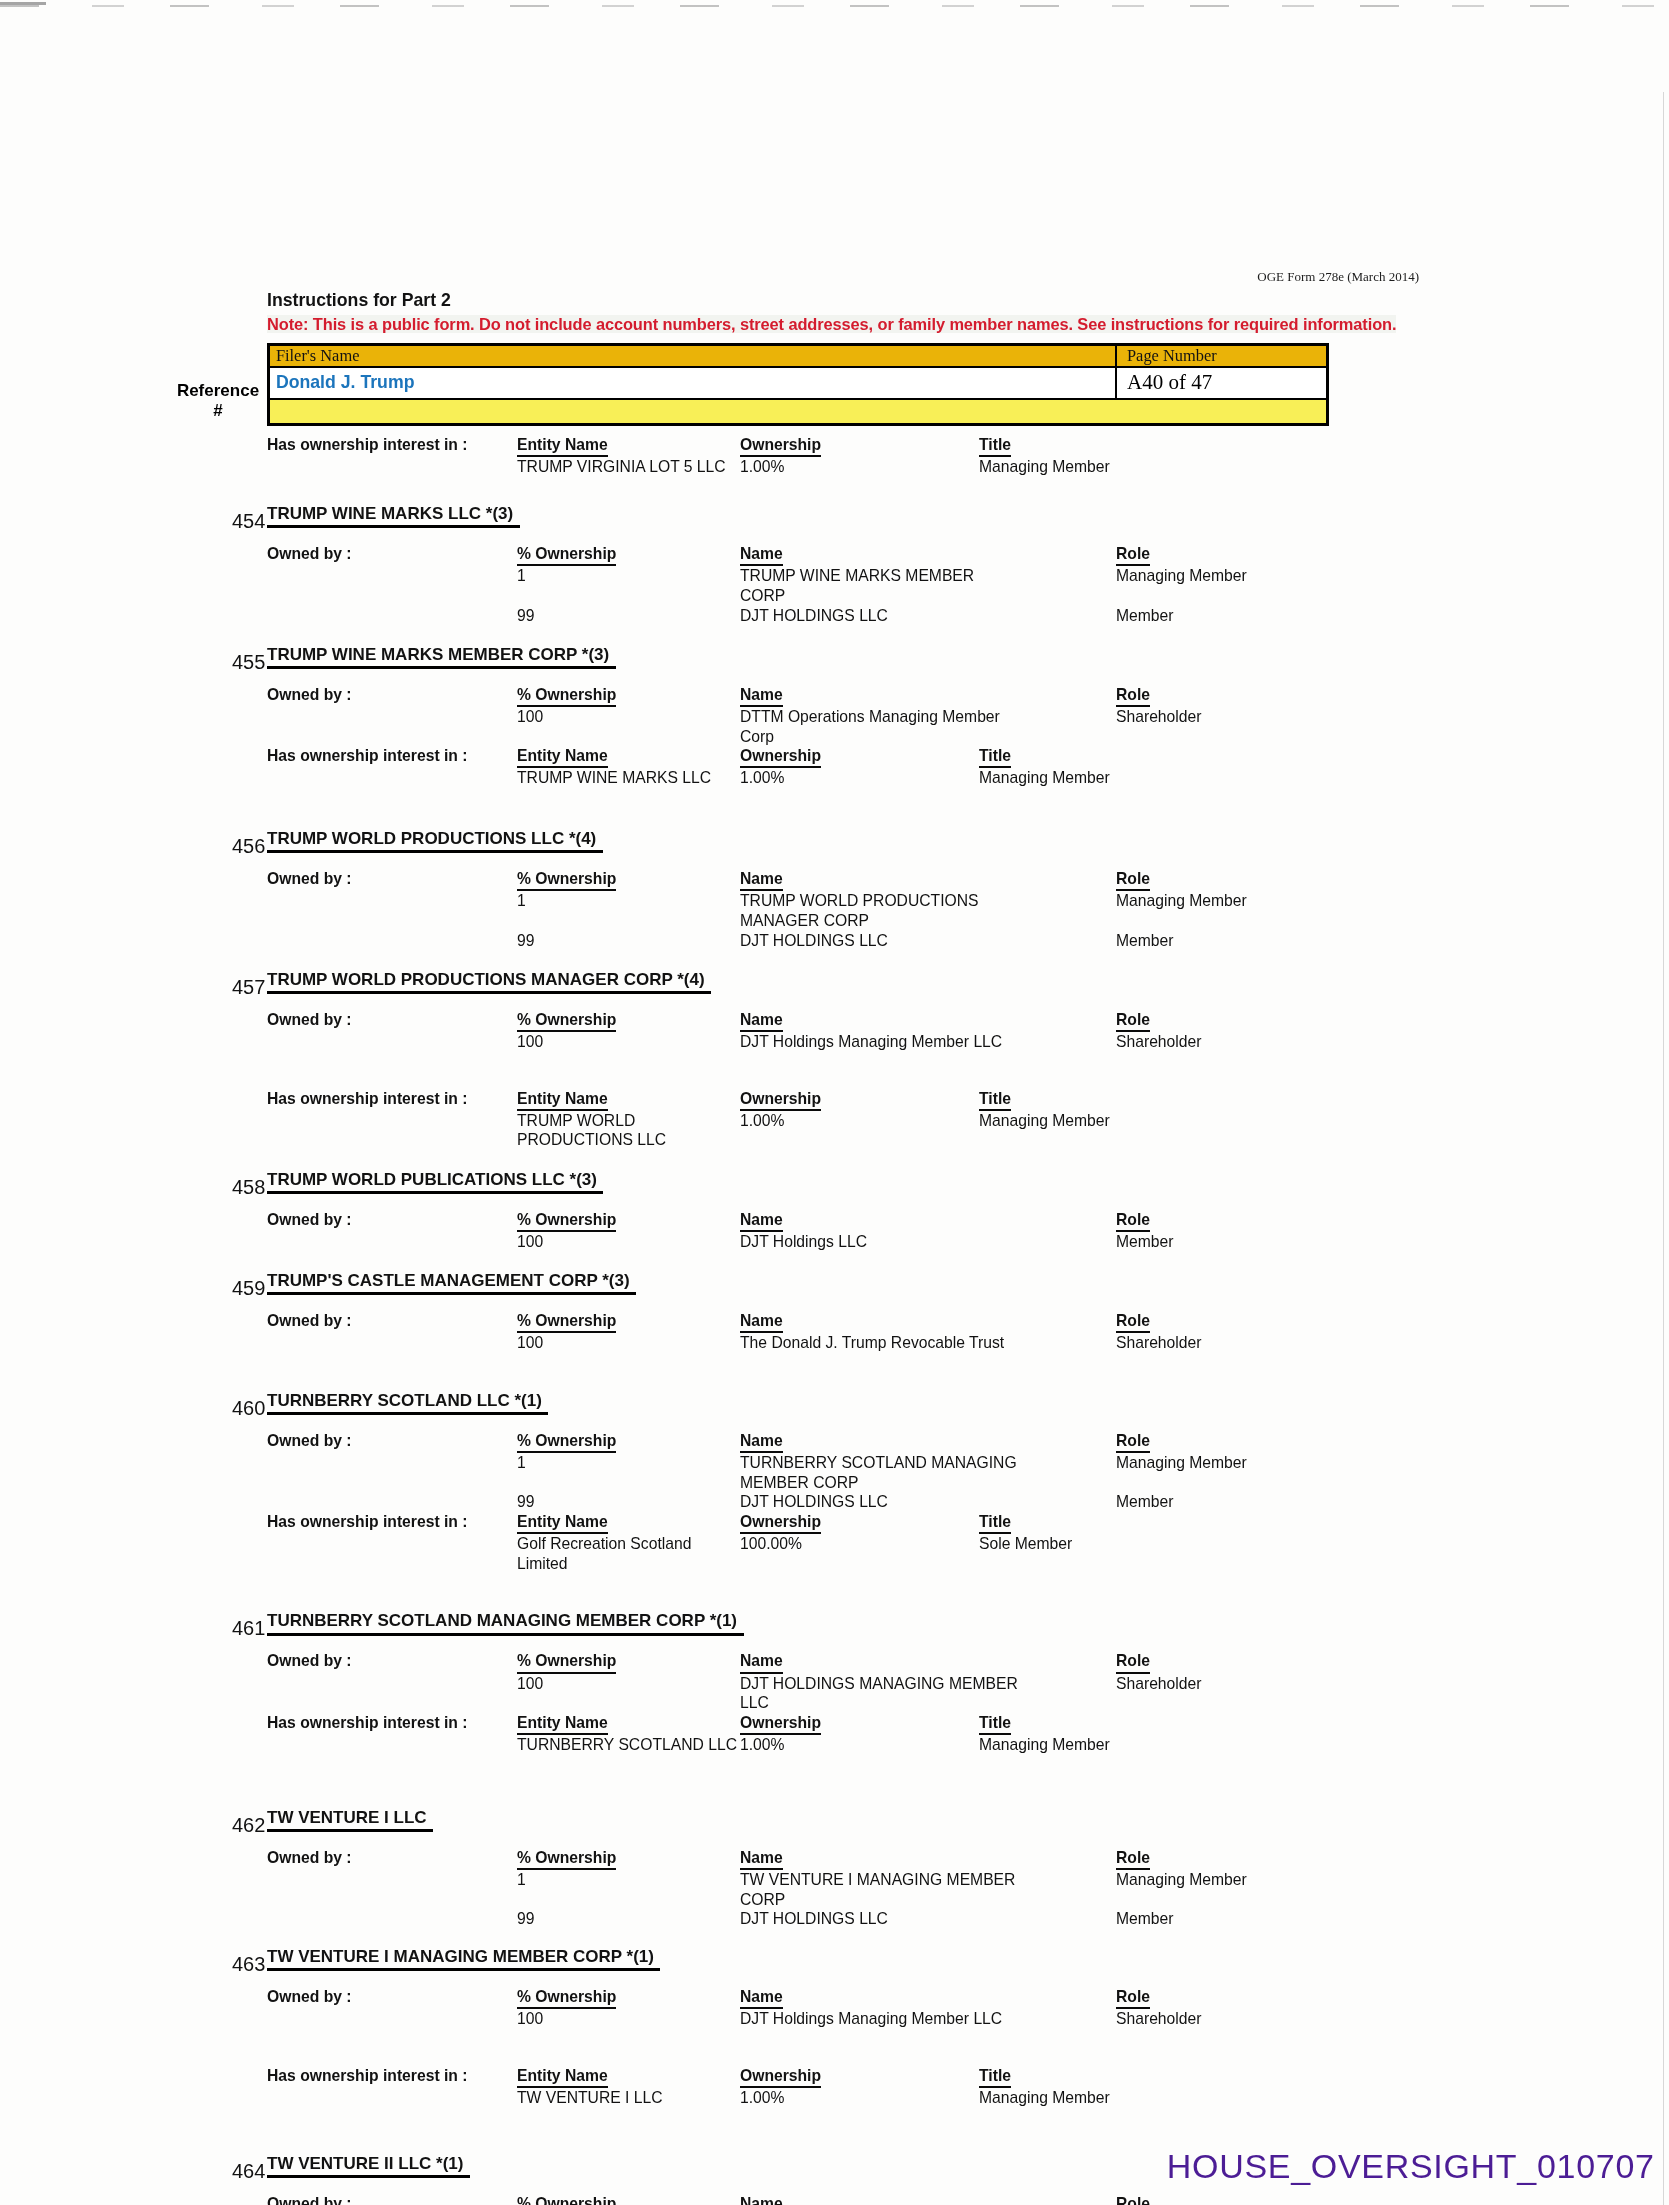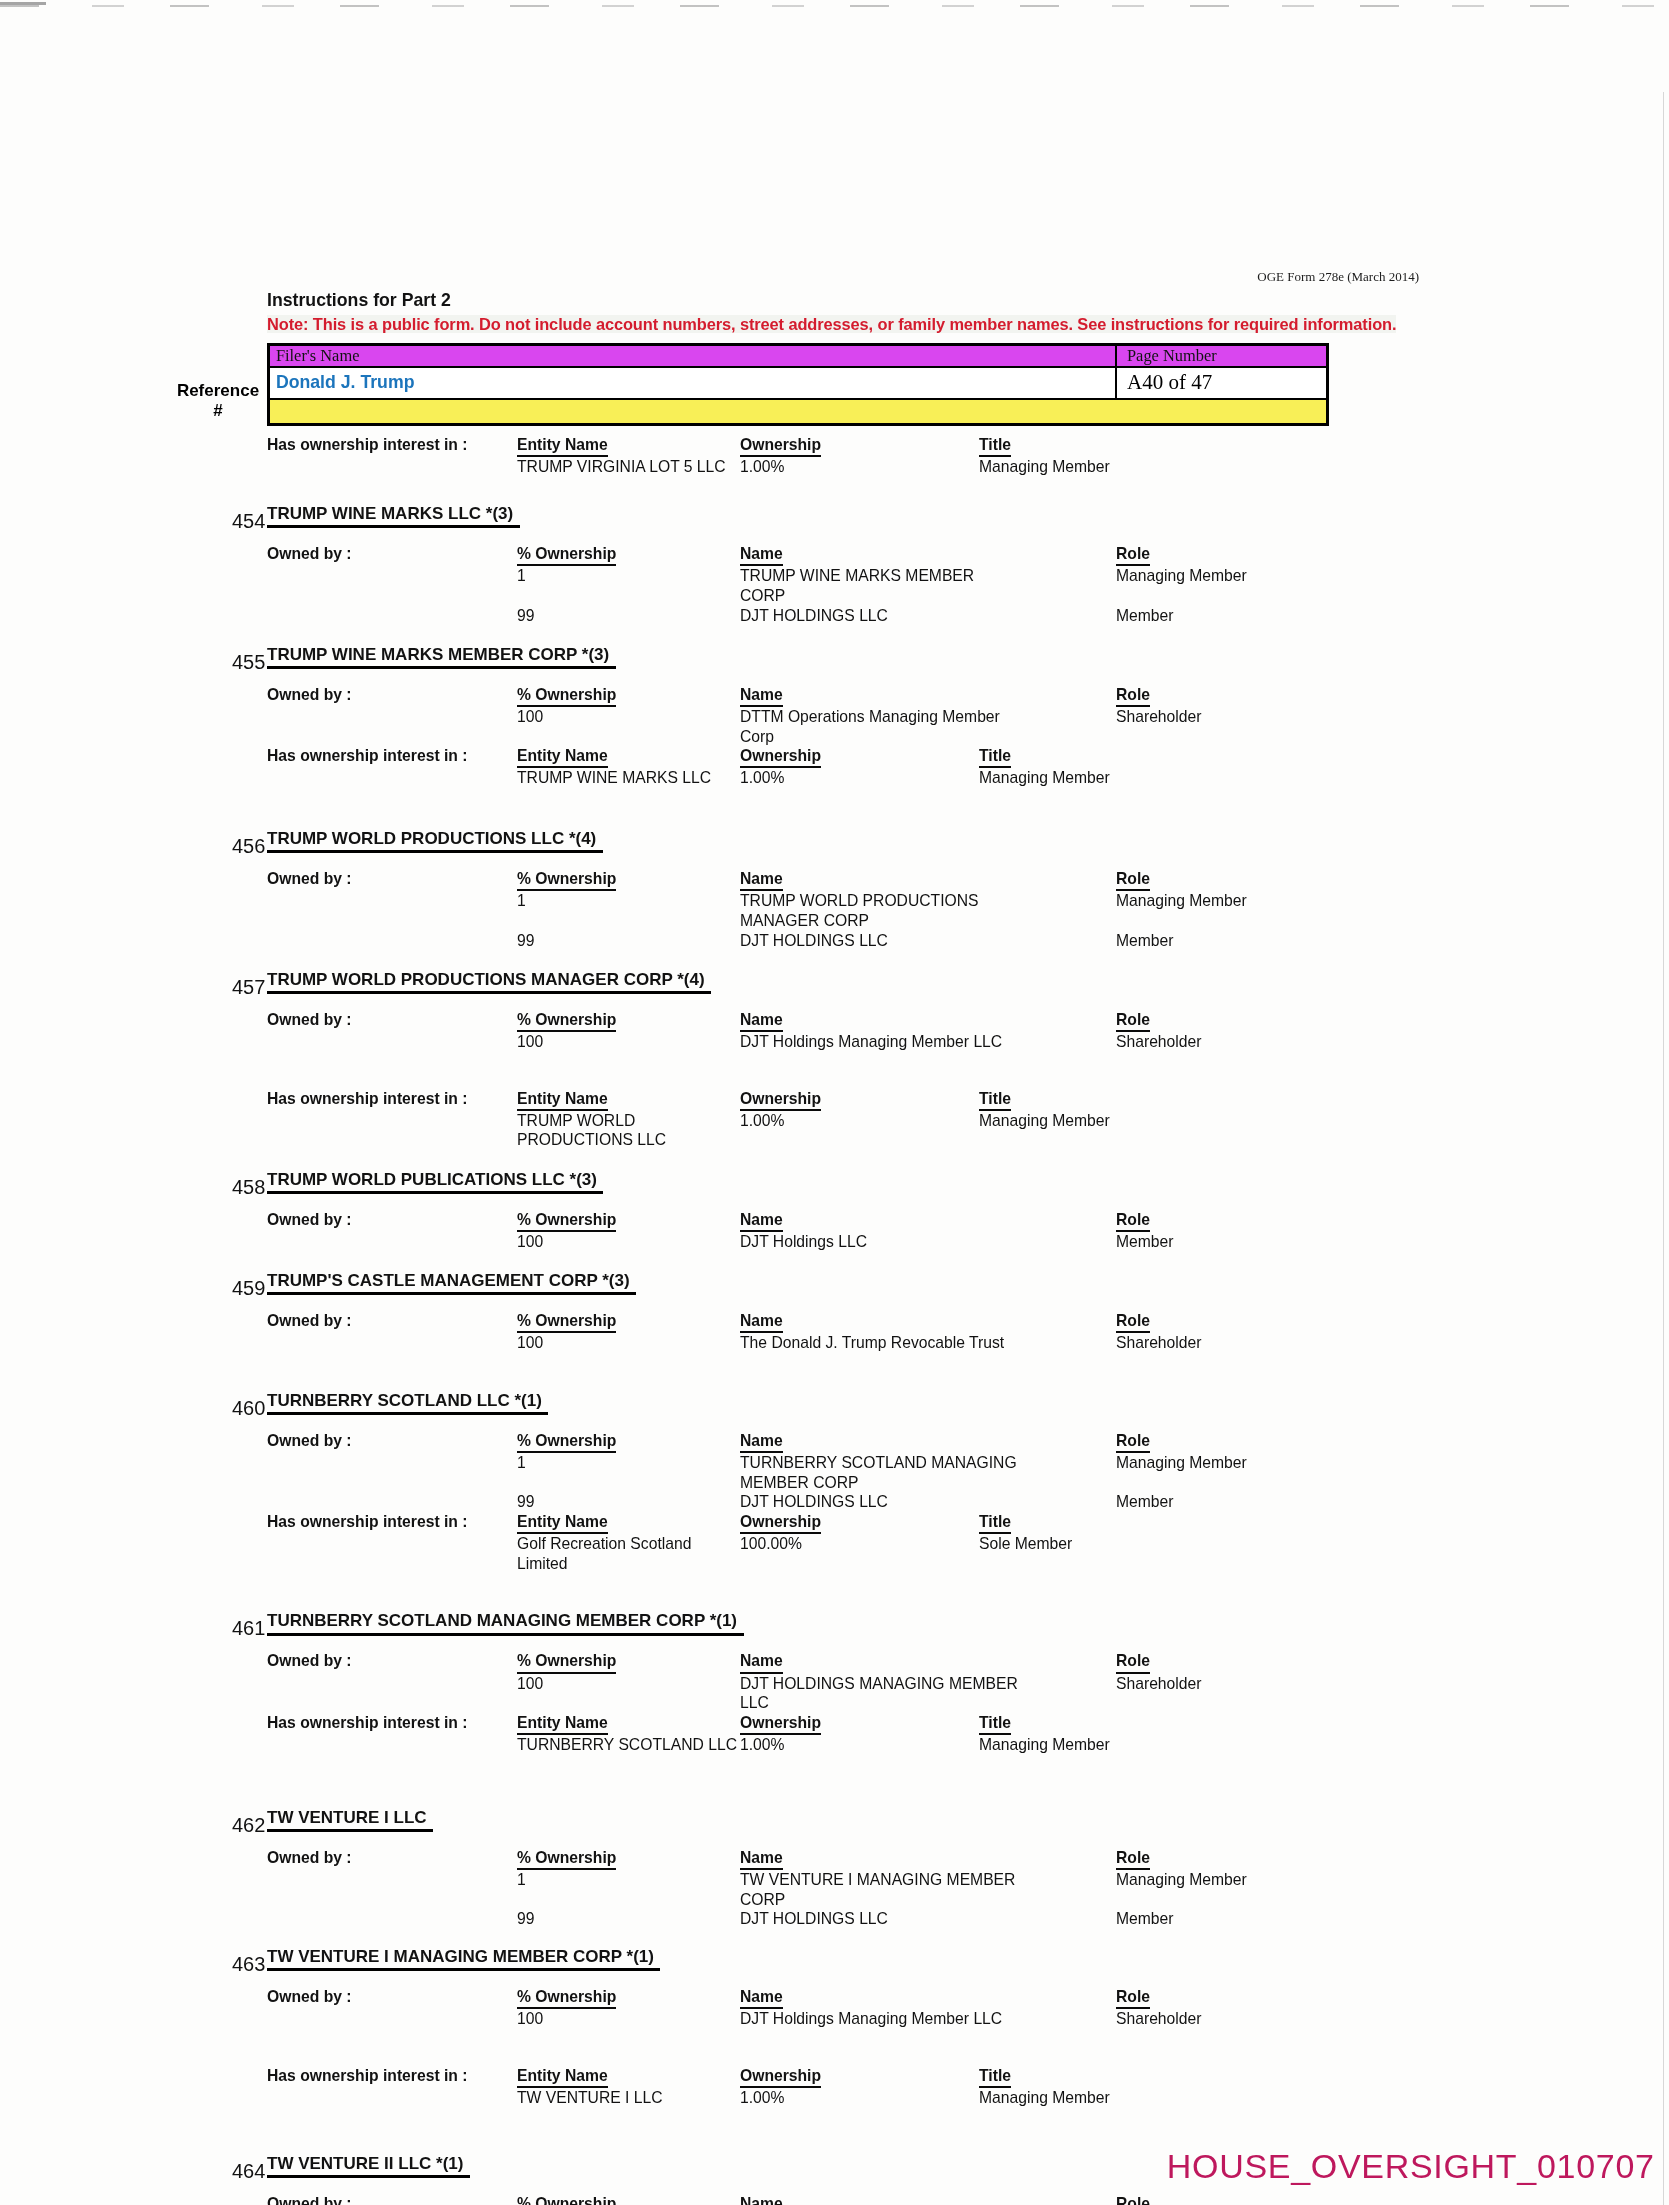--- a/index.html
+++ b/index.html
@@ -17,21 +17,21 @@
   .oge-line{font-family:"Liberation Serif",serif;font-size:13px;line-height:14.4px;margin:0 0 6.5px 0;color:#1d1d1d;text-align:right;}
   .instr-line{font-size:17.7px;font-weight:700;line-height:19px;margin:0 0 6.5px 0;}
   .note-line{font-size:16.4px;font-weight:700;line-height:17.7px;margin:0 0 8.5px 0;color:#d41c2e;letter-spacing:-0.1px;}
   .note-line span{background:rgba(214,223,208,.28);}
 
   
   .filer{position:relative;width:1062px;border:3.3px solid #000;box-sizing:border-box;}
   .frow{display:flex;align-items:stretch;box-sizing:border-box;}
   .fcell-l{flex:1;display:flex;align-items:center;padding-left:5.9px;box-sizing:border-box;}
   .fcell-r{width:211px;display:flex;align-items:center;border-left:2.6px solid #000;padding-left:10px;box-sizing:border-box;}
-  .frow-head{height:22px;background:#d946ef;border-bottom:2.6px solid #000;
+  .frow-head{height:22px;background:#eab308;border-bottom:2.6px solid #000;
              font-family:"Liberation Serif",serif;font-size:16.4px;}
   .frow-val{height:32px;background:#fff;border-bottom:2.6px solid #000;}
   .frow-val .fcell-l{font-size:17.7px;font-weight:700;color:#1c75bc;}
   .frow-val .fcell-r{font-family:"Liberation Serif",serif;font-size:21px;color:#000;}
   .frow-ref{height:23.6px;background:#f8ef57;}
   .ref-label{position:absolute;left:-99px;bottom:2px;width:94px;text-align:center;
              font-size:17px;font-weight:700;color:#000;}
 
   
   .g{display:grid;font-size:15.7px;line-height:19.6px;}
@@ -45,21 +45,21 @@
   .ent{max-width:229px;}
 
   .cont{margin-top:8.5px;}
 
   .entry{position:relative;}
   .eh{position:relative;}
   .eh .num{position:absolute;left:-35px;top:5.9px;font-size:20px;font-weight:400;}
   .eh .ttl{display:inline-block;font-size:17px;font-weight:700;
            border-bottom:3.3px solid #000;padding:0 6.5px 1.3px 0;}
 
-  .bates{position:absolute;right:14.4px;top:2147px;font-size:34px;letter-spacing:0.7px;color:#be185d;}
+  .bates{position:absolute;right:14.4px;top:2147px;font-size:34px;letter-spacing:0.7px;color:#4c1d95;}
 </style>
 </head>
 <body>
 
 <div class="page">
   <div class="scan-top"></div>
   <div class="scan-top-left"></div>
   <div class="scan-right"></div>
 
   <div class="content">

